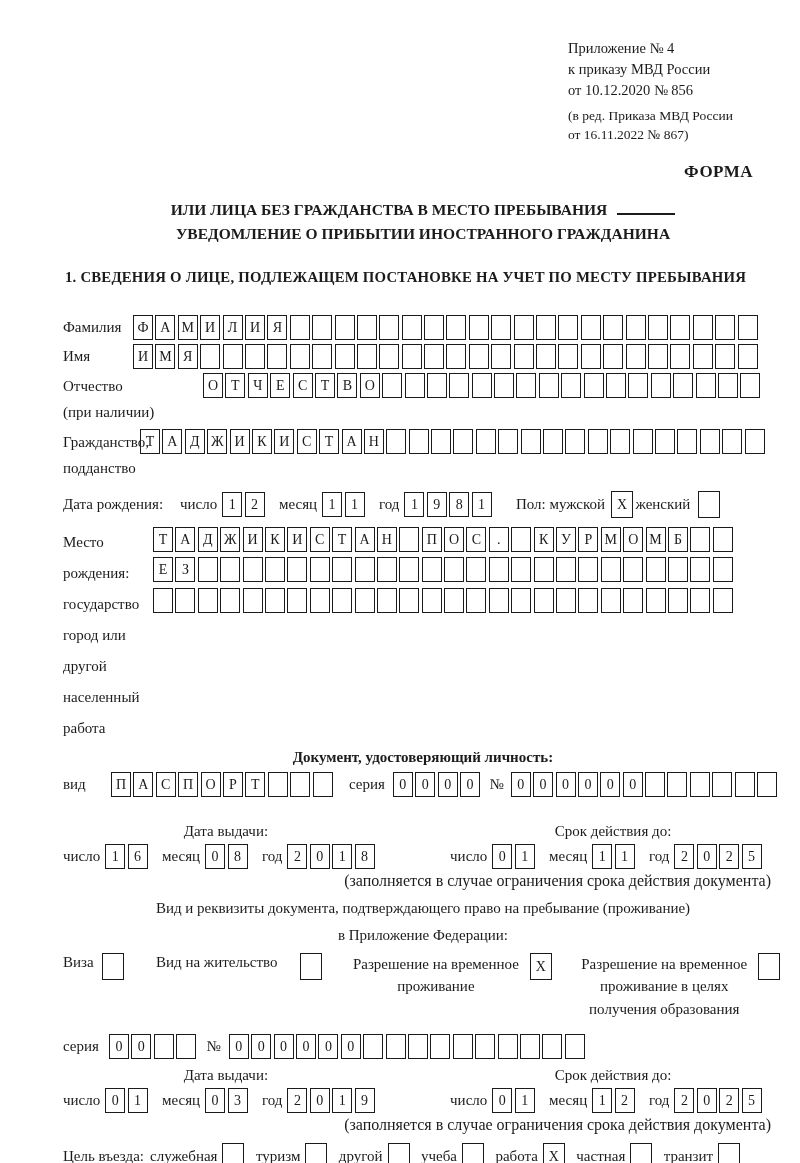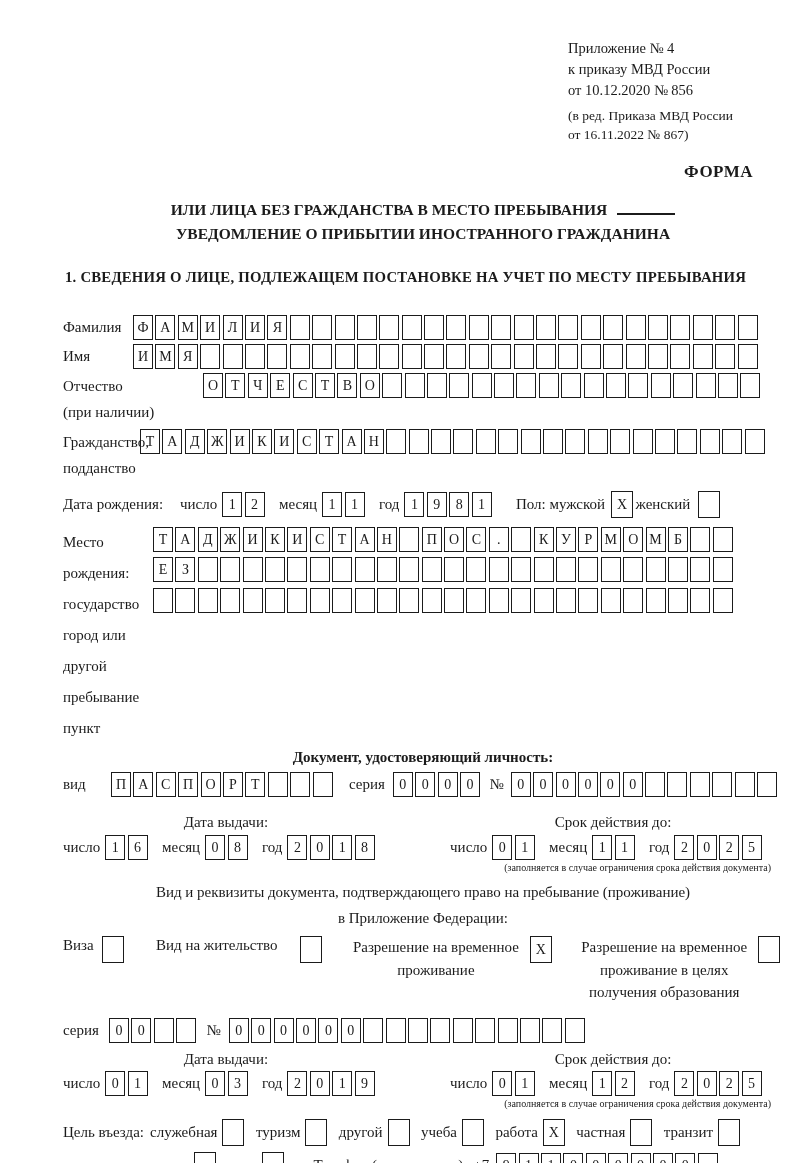--- a/index.html
+++ b/index.html
@@ -33,21 +33,21 @@
   .cbs .cell,.cell.cb{width:20px;height:25px;line-height:25px;}
 
   
   .dates{display:flex;width:727px;margin-bottom:2px;}
   .dcol{width:fit-content;}
   .dcol2{margin-left:auto;margin-right:14px;}
   .dhead{text-align:center;margin-bottom:3px;}
   .dgroup{display:flex;align-items:center;}
   .dgroup .dlbl{flex:none;margin-right:5px;}
   .dgroup .dlbl+.boxes{margin-right:12px;}
-  .fillnote{text-align:right;font-size:10px;margin:2px 12px 8px 0;}
+  .fillnote{text-align:right;font-size:16px;margin:2px 12px 8px 0;}
 
   
   .visarow{display:flex;align-items:flex-start;margin:6px 0 14px 0;}
   .visarow .olbl{flex:none;margin-right:8px;}
   .visarow .wrap{width:172px;text-align:center;line-height:1.5;}
   .visarow .boxes{margin-right:16px;margin-top:0;}
   .introline{margin-bottom:8px;text-align:center;}
 
   
   .optrow{display:flex;align-items:center;margin-bottom:6px;}
@@ -258,21 +258,21 @@
     <span class="boxes cbs">
         <span class="cell"></span>
       </span>
   </div>
 
   <div class="blk" style="margin-bottom:2px;">
     <div class="labels" style="width:90px;">
       <div>Место рождения:</div>
       <div>государство</div>
       <div>город или другой</div>
-      <div>пребывание пункт</div>
+      <div>населенный работа</div>
     </div>
     <div class="rows">
       <div class="boxes">
           <span class="cell">Т</span>
           <span class="cell">А</span>
           <span class="cell">Д</span>
           <span class="cell">Ж</span>
           <span class="cell">И</span>
           <span class="cell">К</span>
           <span class="cell">И</span>
@@ -350,21 +350,21 @@
           <span class="cell"></span>
           <span class="cell"></span>
           <span class="cell"></span>
           <span class="cell"></span>
         </div>
     </div>
   </div>
 
   <div class="docline">Документ, удостоверяющий личность:</div>
 
-  <div class="row" style="margin-bottom:16px;">
+  <div class="row" style="margin-bottom:25px;">
     <div class="lbl" style="width:48px">вид</div>
     <div class="boxes">
         <span class="cell">П</span>
         <span class="cell">А</span>
         <span class="cell">С</span>
         <span class="cell">П</span>
         <span class="cell">О</span>
         <span class="cell">Р</span>
         <span class="cell">Т</span>
         <span class="cell"></span>

